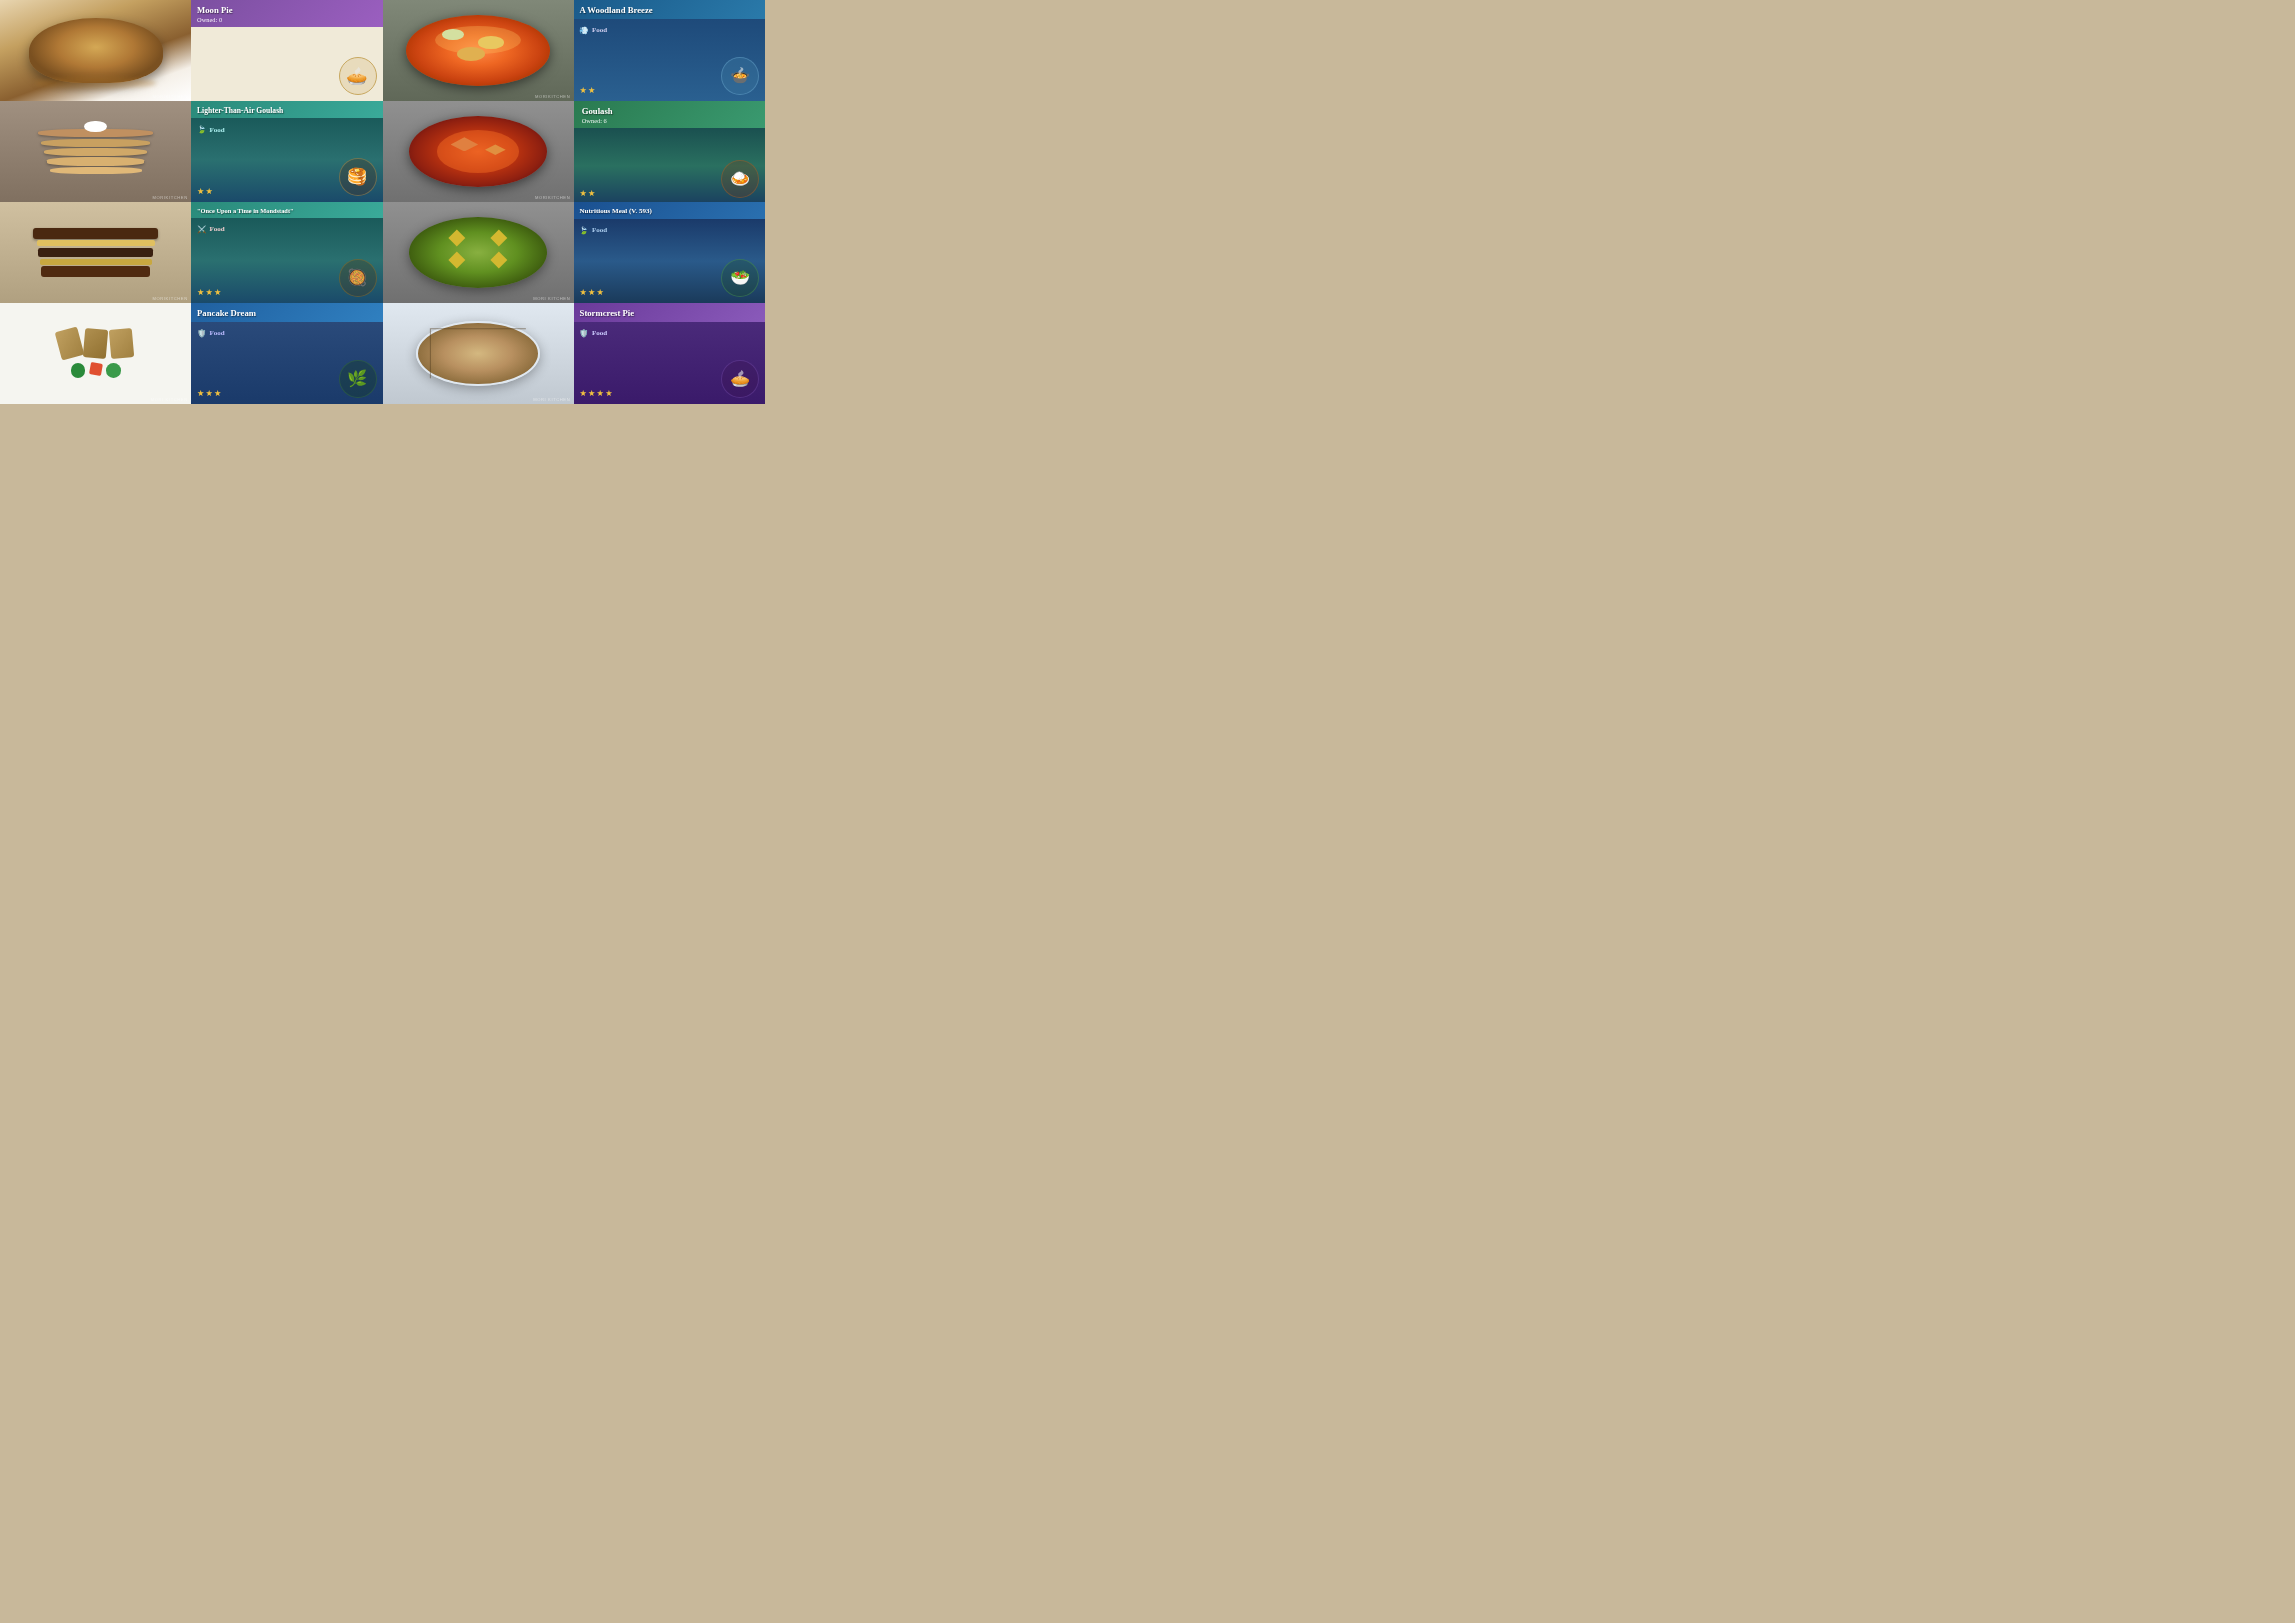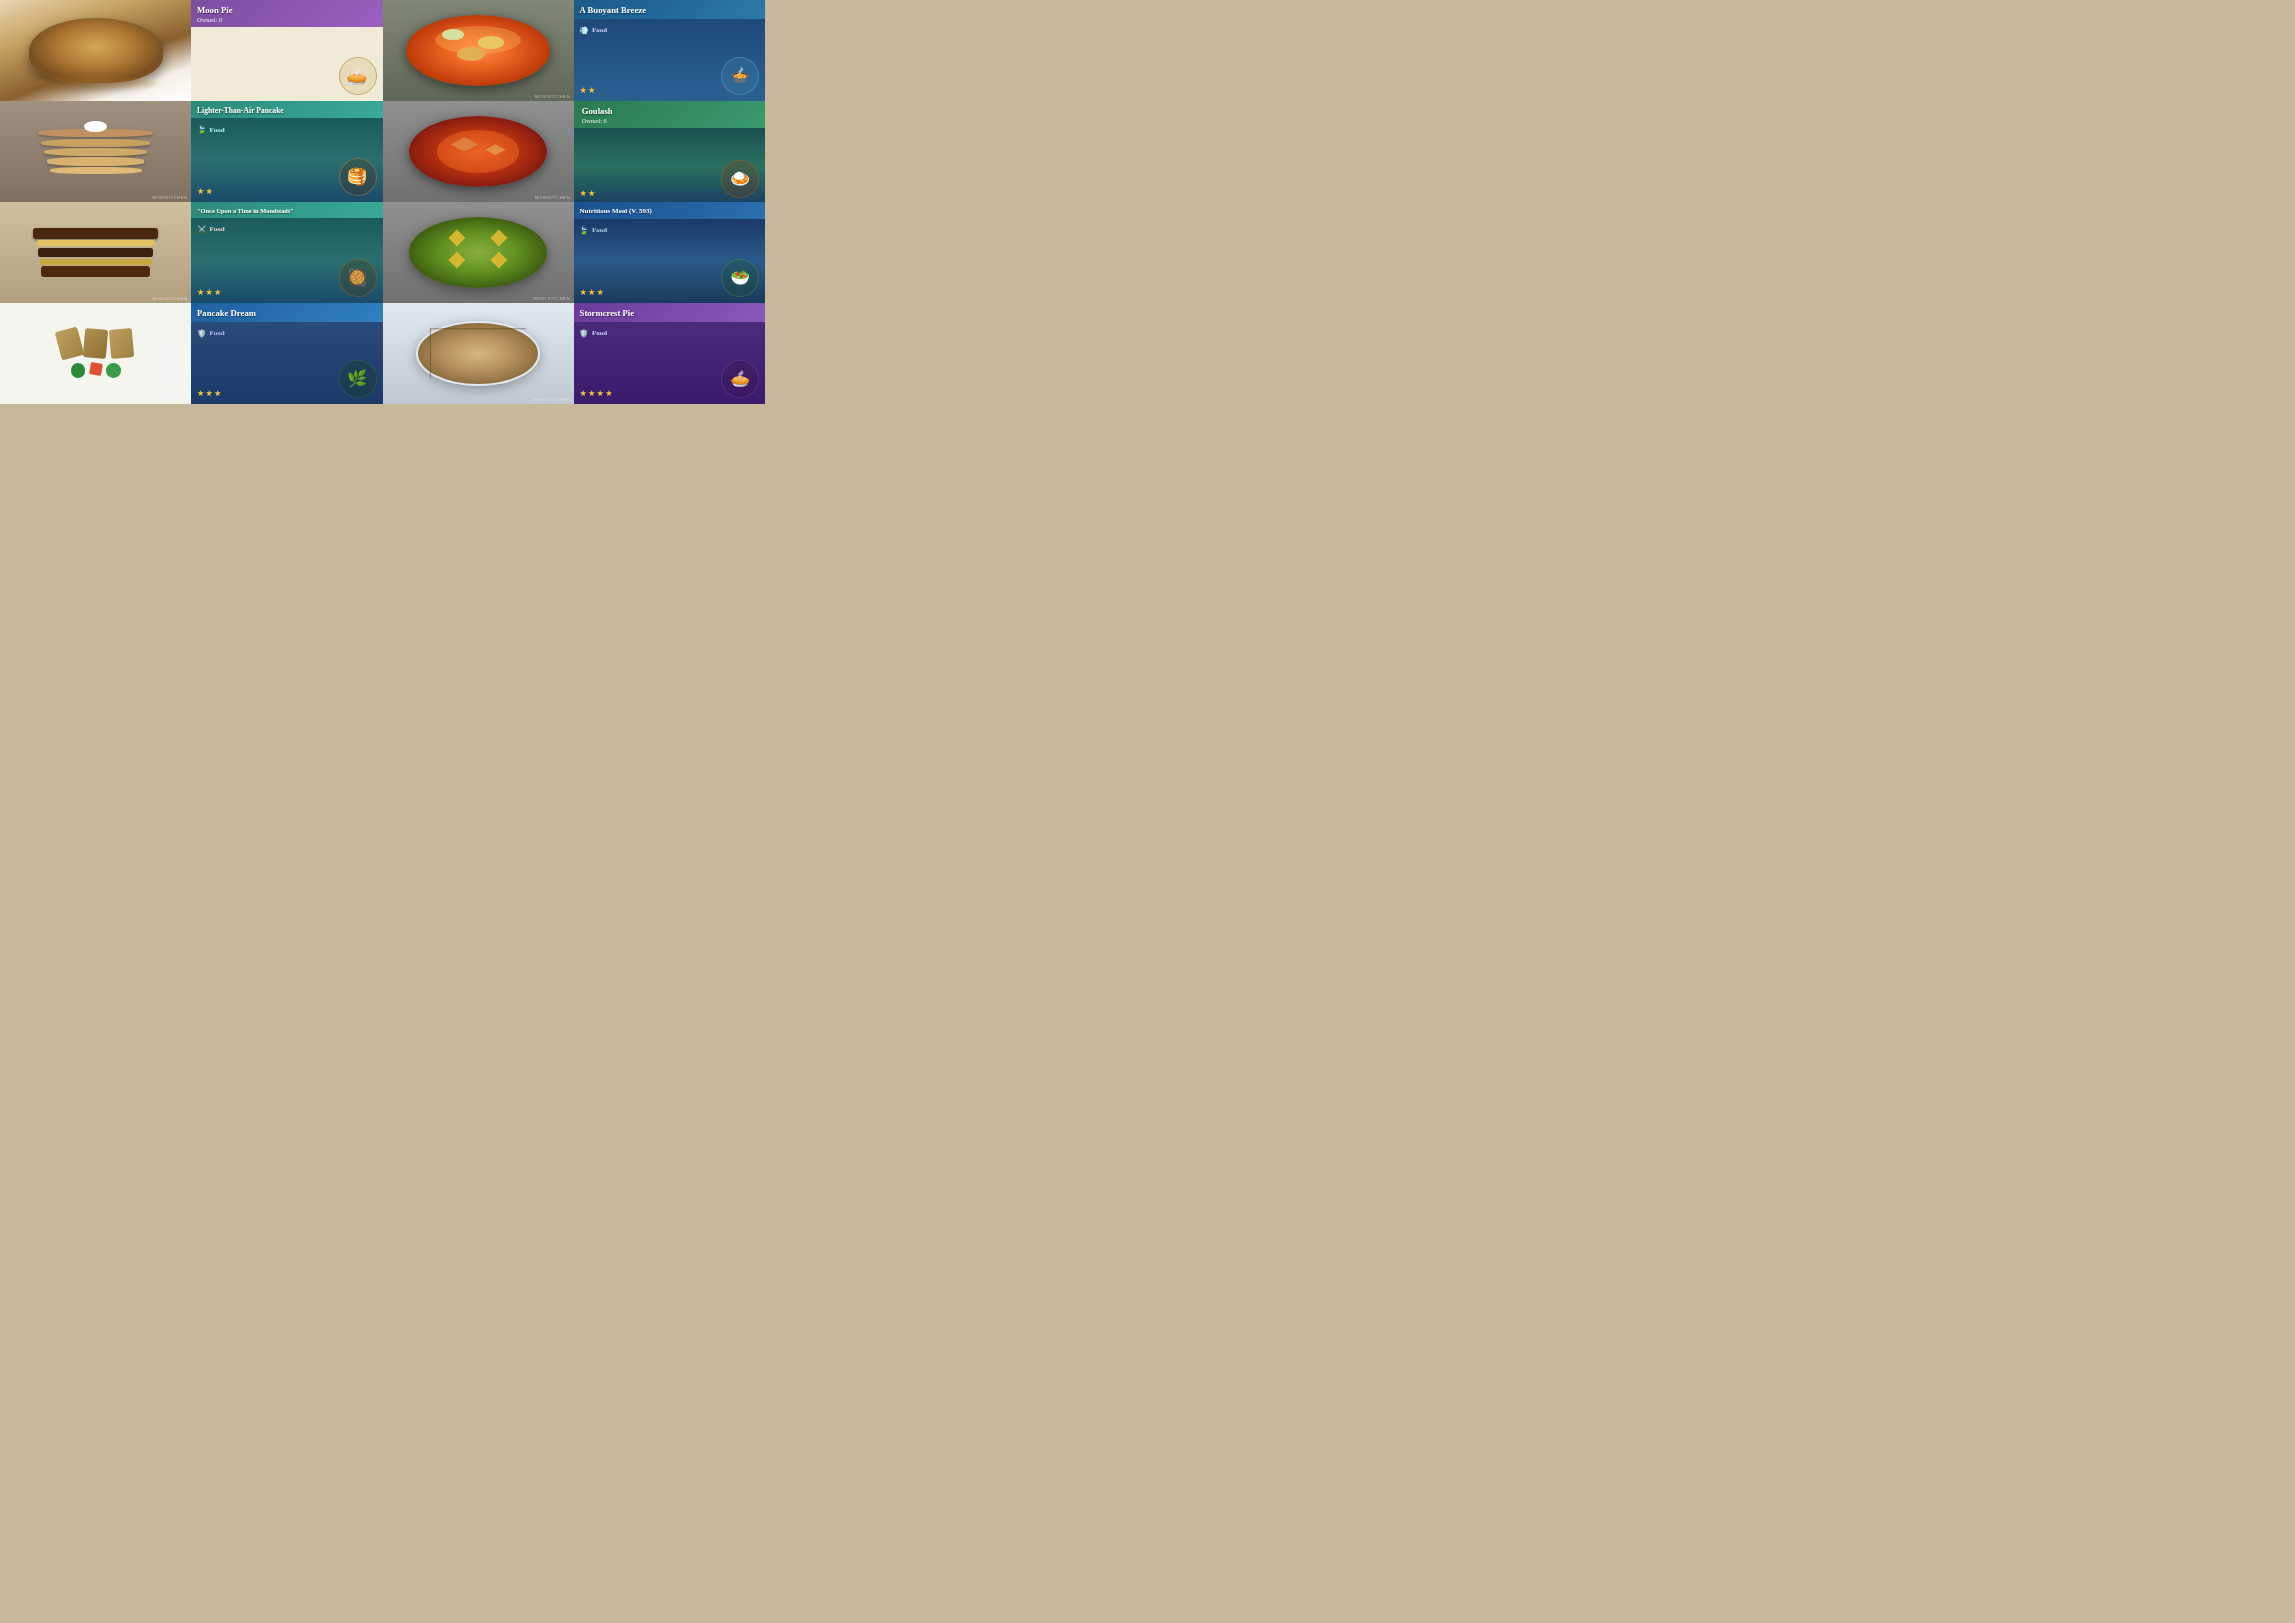--- a/index.html
+++ b/index.html
@@ -183,21 +183,21 @@
         <div style="position:absolute;top:20%;left:25%;width:15%;height:15%;background:#d4e0a0;border-radius:50%;"></div>
         <div style="position:absolute;top:30%;left:50%;width:18%;height:18%;background:#e8c860;border-radius:50%;"></div>
         <div style="position:absolute;top:45%;left:35%;width:20%;height:20%;background:#e0b050;border-radius:50%;"></div>
       </div>
     </div>
     <div class="watermark">MORIKITCHEN</div>
   </div>
 
   <div class="cell card-cell">
     <div class="card-header header-blue-dark" style="background:linear-gradient(135deg,#1a5a8a,#2a7aaa);">
-      <h2>A Buoyant Breeze</h2>
+      <h2>A Woodland Breeze</h2>
     </div>
     <div class="card-body bg-blue-dark" style="background:linear-gradient(180deg,#1e4a7a 0%,#2a6090 100%);min-height:76px;position:relative;">
       <div class="type-row">
         <span class="type-icon icon-wind">💨</span>
         <span class="type-label" style="color:#cce;">Food</span>
       </div>
       <div class="stars">
         <span class="star">★</span>
         <span class="star">★</span>
       </div>
@@ -218,21 +218,21 @@
         <div style="width:85%;height:8.2px;background:#d8b070;border-radius:40%;margin-bottom:1.2px;box-shadow:0 1.2px 2.9px rgba(0,0,0,0.3);"></div>
         <div style="width:80%;height:7px;background:#e0b878;border-radius:40%;"></div>
         <div style="position:absolute;top:-8.7px;width:23px;height:11.7px;background:white;border-radius:50%;"></div>
       </div>
     </div>
     <div class="watermark">MORIKITCHEN</div>
   </div>
 
   <div class="cell card-cell">
     <div class="card-header header-teal">
-      <h2 style="font-size:7.6px;">Lighter-Than-Air Pancake</h2>
+      <h2 style="font-size:7.6px;">Lighter-Than-Air Goulash</h2>
     </div>
     <div class="card-body" style="background:linear-gradient(180deg,#1a5a5a 0%,#2a7070 50%,#1a4a6a 100%);min-height:76px;position:relative;">
       <div class="type-row">
         <span class="type-icon" style="color:#6dc;font-size:7.6px;">🍃</span>
         <span class="type-label" style="color:#aee;font-size:7px;">Food</span>
       </div>
       <div class="stars">
         <span class="star">★</span>
         <span class="star">★</span>
       </div>

